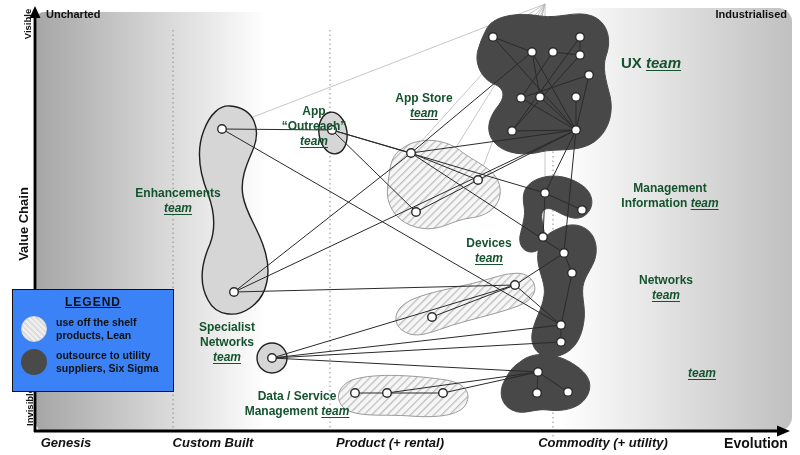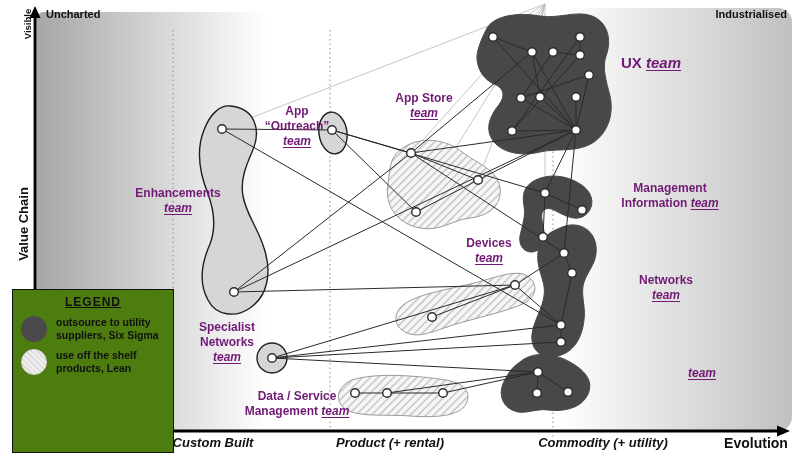--- a/index.html
+++ b/index.html
@@ -2,31 +2,31 @@
 <html><head>
 <meta charset="utf-8">
 <style>
   html,body{margin:0;padding:0;}
   body{
     width:800px;height:455px;position:relative;overflow:hidden;background:#ffffff;
     font-family:"Liberation Sans", sans-serif;color:#111;
   }
   #stage{position:absolute;left:0;top:0;width:800px;height:455px;}
   svg#map{position:absolute;left:0;top:0;z-index:1;}
-  .lbl{position:absolute;z-index:3;font-size:12px;font-weight:600;color:#701a75;
+  .lbl{position:absolute;z-index:3;font-size:12px;font-weight:600;color:#14532d;
        text-align:center;line-height:1.25;white-space:nowrap;transform:translateX(-50%);}
   .lbl.left-align{transform:none;text-align:left;}
   .tw{font-style:italic;text-decoration:underline;text-underline-offset:2px;}
   .corner{position:absolute;z-index:3;font-size:11px;font-weight:700;white-space:nowrap;}
   .rot{position:absolute;z-index:2;white-space:nowrap;transform:translate(-50%,-50%) rotate(-90deg);}
   .axis-stage{position:absolute;z-index:3;font-size:13px;font-style:italic;font-weight:700;
        white-space:nowrap;transform:translateX(-50%);top:435px;}
   .evolution{position:absolute;z-index:3;font-size:14px;font-weight:800;white-space:nowrap;
        transform:translateX(-50%);top:435px;}
-  .legend{position:absolute;left:12px;top:289px;width:162px;height:164px;background:#4d7c0f;
+  .legend{position:absolute;left:12px;top:289px;width:162px;height:103px;background:#3b82f6;
        border:1.6px solid #111;box-sizing:border-box;padding:5px 8px 4px 8px;z-index:5;}
   .legend-title{font-size:12px;font-weight:800;text-align:center;text-decoration:underline;
        letter-spacing:1px;margin-bottom:4px;}
   .legend-item{display:flex;align-items:center;gap:9px;margin-top:7px;}
   .lg-circle{width:26px;height:26px;border-radius:50%;flex:0 0 auto;}
   .lg-outsource{background:#4a4a4a;}
   .lg-offshelf{background:repeating-linear-gradient(45deg,#efefef 0 2px,#dddddd 2px 4px);
        border:1px solid #d8d8d8;box-sizing:border-box;}
   .lg-inhouse{background:#d4d4d4;border:1.6px solid #1a1a1a;box-sizing:border-box;}
   .lg-text{font-size:10.5px;font-weight:700;line-height:1.2;}
@@ -186,21 +186,21 @@
   <div class="corner" style="right:13px;top:8px;">Industrialised</div>
 
   <div class="rot" style="left:27px;top:24px;font-size:9.5px;font-weight:600;">Visible</div>
   <div class="rot" style="left:23px;top:224px;font-size:13px;font-weight:800;">Value Chain</div>
   <div class="rot" style="left:29px;top:407px;font-size:9.5px;font-weight:600;">Invisible</div>
 
   <div class="lbl" style="left:178px;top:186px;">
     <div>Enhancements</div>
     <div class="tw">team</div>
   </div>
-  <div class="lbl" style="left:297px;top:104px;">
+  <div class="lbl" style="left:314px;top:104px;">
     <div>App</div>
     <div>“Outreach”</div>
     <div class="tw">team</div>
   </div>
   <div class="lbl" style="left:424px;top:91px;">
     <div>App Store</div>
     <div class="tw">team</div>
   </div>
   <div class="lbl left-align" style="left:621px;top:54px;font-size:15px;">
     <span>UX</span> <span class="tw">team</span>
@@ -232,22 +232,22 @@
 
   <div class="axis-stage" style="left:66px;">Genesis</div>
   <div class="axis-stage" style="left:213px;">Custom Built</div>
   <div class="axis-stage" style="left:390px;text-align:center;">Product (+ rental)</div>
   <div class="axis-stage" style="left:603px;">Commodity (+ utility)</div>
   <div class="evolution" style="left:756px;">Evolution</div>
 
   <div class="legend">
     <div class="legend-title">LEGEND</div>
     <div class="legend-item">
+      <span class="lg-circle lg-offshelf"></span>
+      <span class="lg-text">use off the shelf products, Lean</span>
+    </div>
+    <div class="legend-item">
       <span class="lg-circle lg-outsource"></span>
       <span class="lg-text">outsource to utility suppliers, Six Sigma</span>
     </div>
-    <div class="legend-item">
-      <span class="lg-circle lg-offshelf"></span>
-      <span class="lg-text">use off the shelf products, Lean</span>
-    </div>
   </div>
 
 </div>
 
 </body></html>

